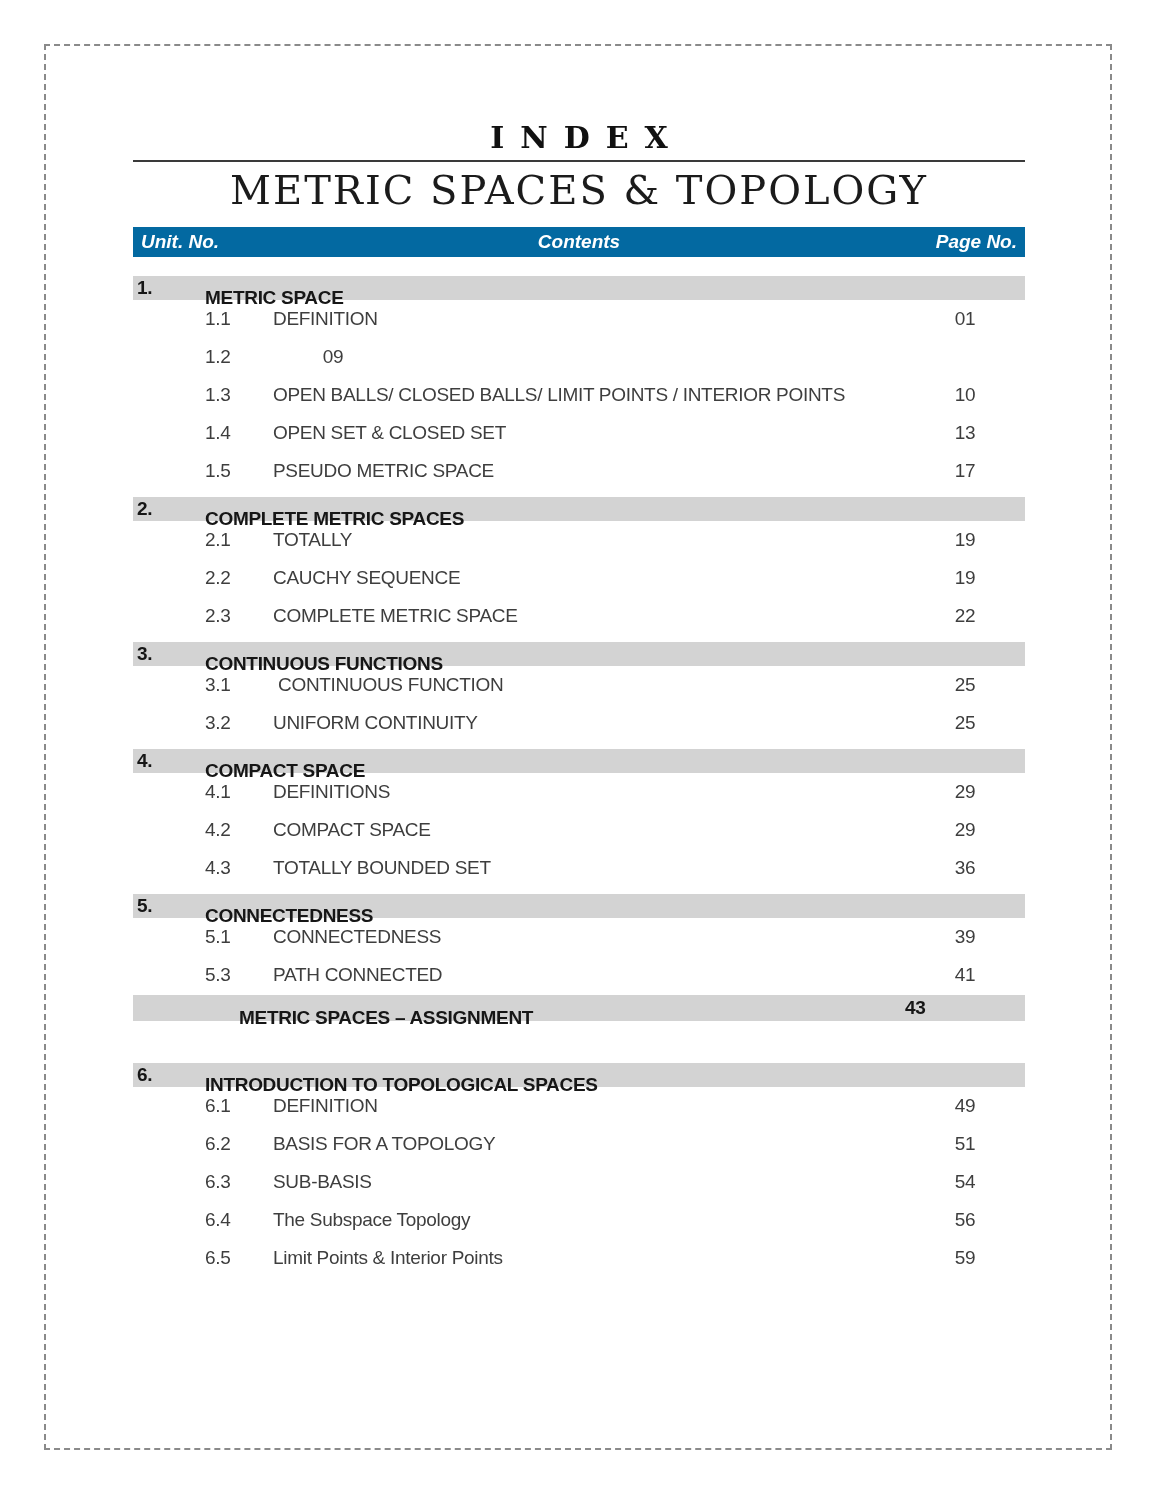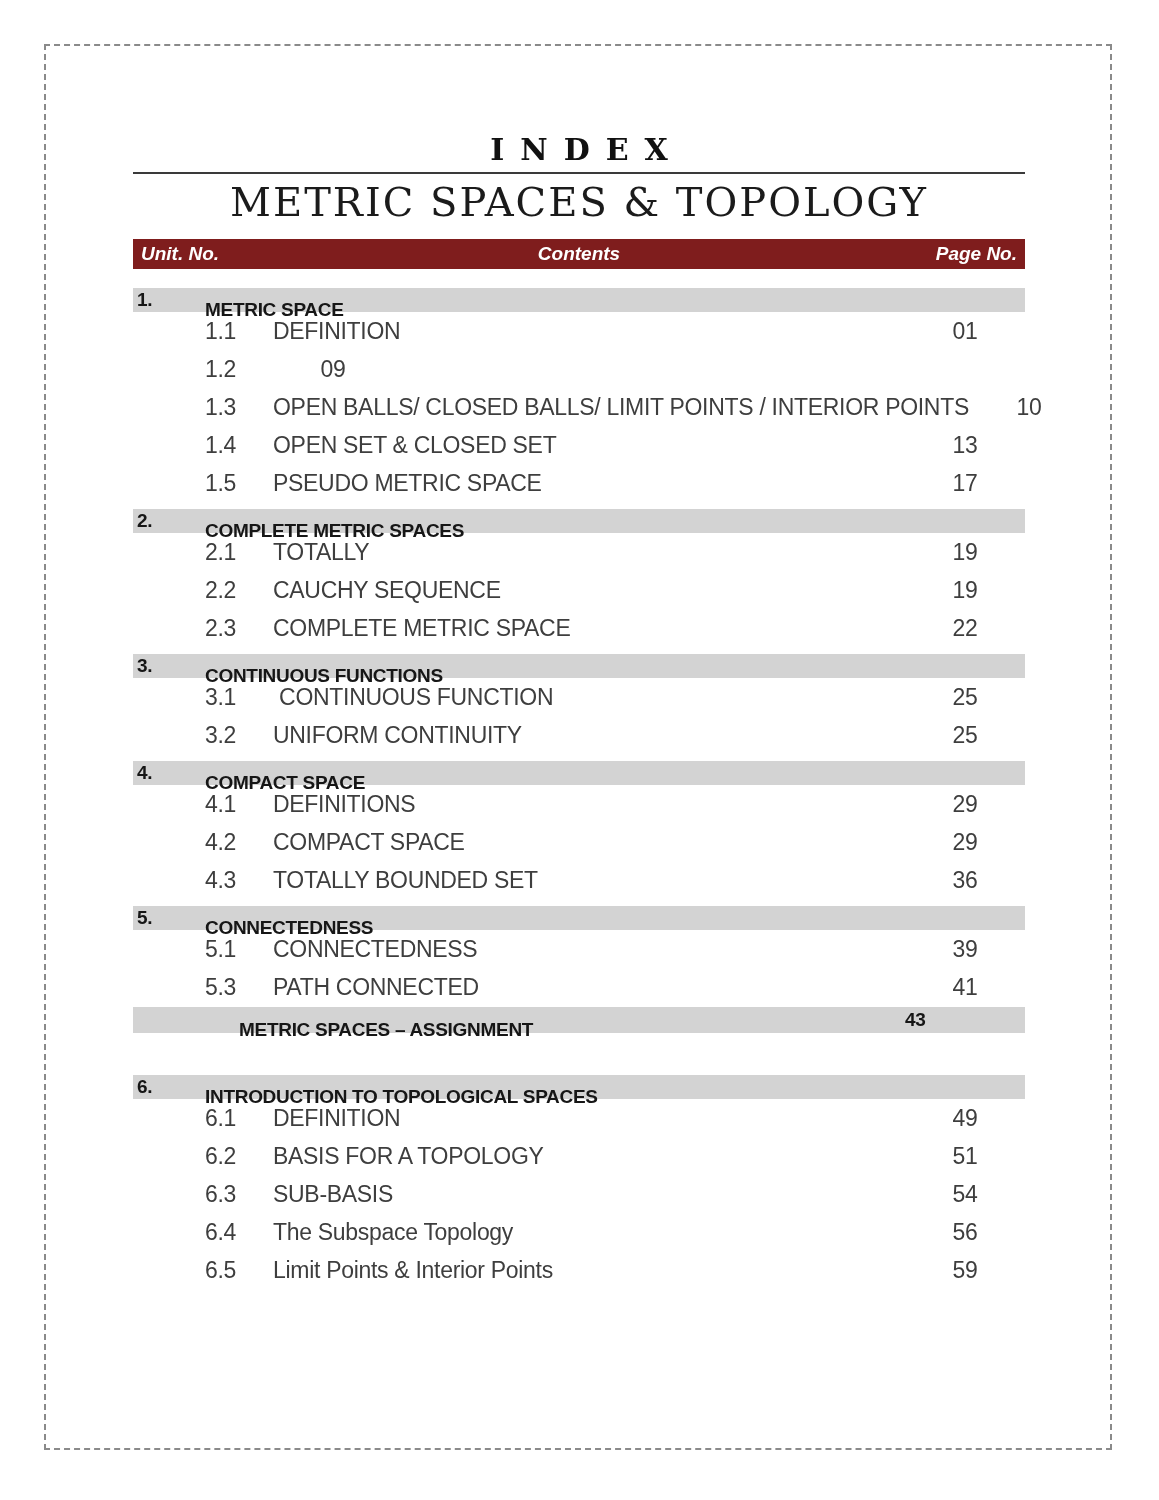--- a/index.html
+++ b/index.html
@@ -10,21 +10,21 @@
     font-family:"Liberation Sans",sans-serif;
     overflow:hidden;
   }
   .border-frame{
     position:absolute;left:44px;top:44px;
     width:1068px;height:1406px;
     border:2px dashed #8a8a8a;
     box-sizing:border-box;
   }
   .content{
-    position:absolute;left:133px;top:128px;width:892px;
+    position:absolute;left:133px;top:116px;width:892px;
   }
   .main-title{
     margin:4px 0 0 0;
     text-align:center;
     font-family:"DejaVu Serif","Liberation Serif",serif;
     font-weight:bold;
     font-size:30px;
     line-height:36px;
     letter-spacing:16px;
     color:#111111;
@@ -41,21 +41,21 @@
     font-family:"DejaVu Serif","Liberation Serif",serif;
     font-weight:normal;
     font-size:40px;
     line-height:36px;
     letter-spacing:2px;
     color:#1b1b1b;
   }
   .table-header{
     margin-top:19px;
     height:30px;
-    background:#7f1d1d;
+    background:#0369a1;
     color:#ffffff;
     display:flex;
     align-items:center;
     font-style:italic;
     font-weight:bold;
     font-size:19px;
     padding:0 8px;
     box-sizing:border-box;
   }
   .th-left{flex:1;text-align:left;}
@@ -78,21 +78,21 @@
   .section-bar.first{margin-top:0;}
   .section-bar.gap-before{margin-top:42px;}
   .section-bar.assignment{height:26px;margin-top:1px;gap:34px;}
   .bar-num{width:68px;flex:0 0 auto;}
   .bar-title{flex:1;margin-top:20px;}
   .bar-page{width:120px;flex:0 0 auto;text-align:left;}
   .toc-row{
     height:38px;
     display:flex;
     align-items:center;
-    font-size:23px;
+    font-size:19px;
     color:#3e3e3e;
     padding-left:72px;
     box-sizing:border-box;
     letter-spacing:-0.3px;
   }
   .row-num{width:68px;flex:0 0 auto;}
   .row-title{flex:1;white-space:pre;}
   .row-page{width:120px;flex:0 0 auto;text-align:center;}
 </style>
 </head>

